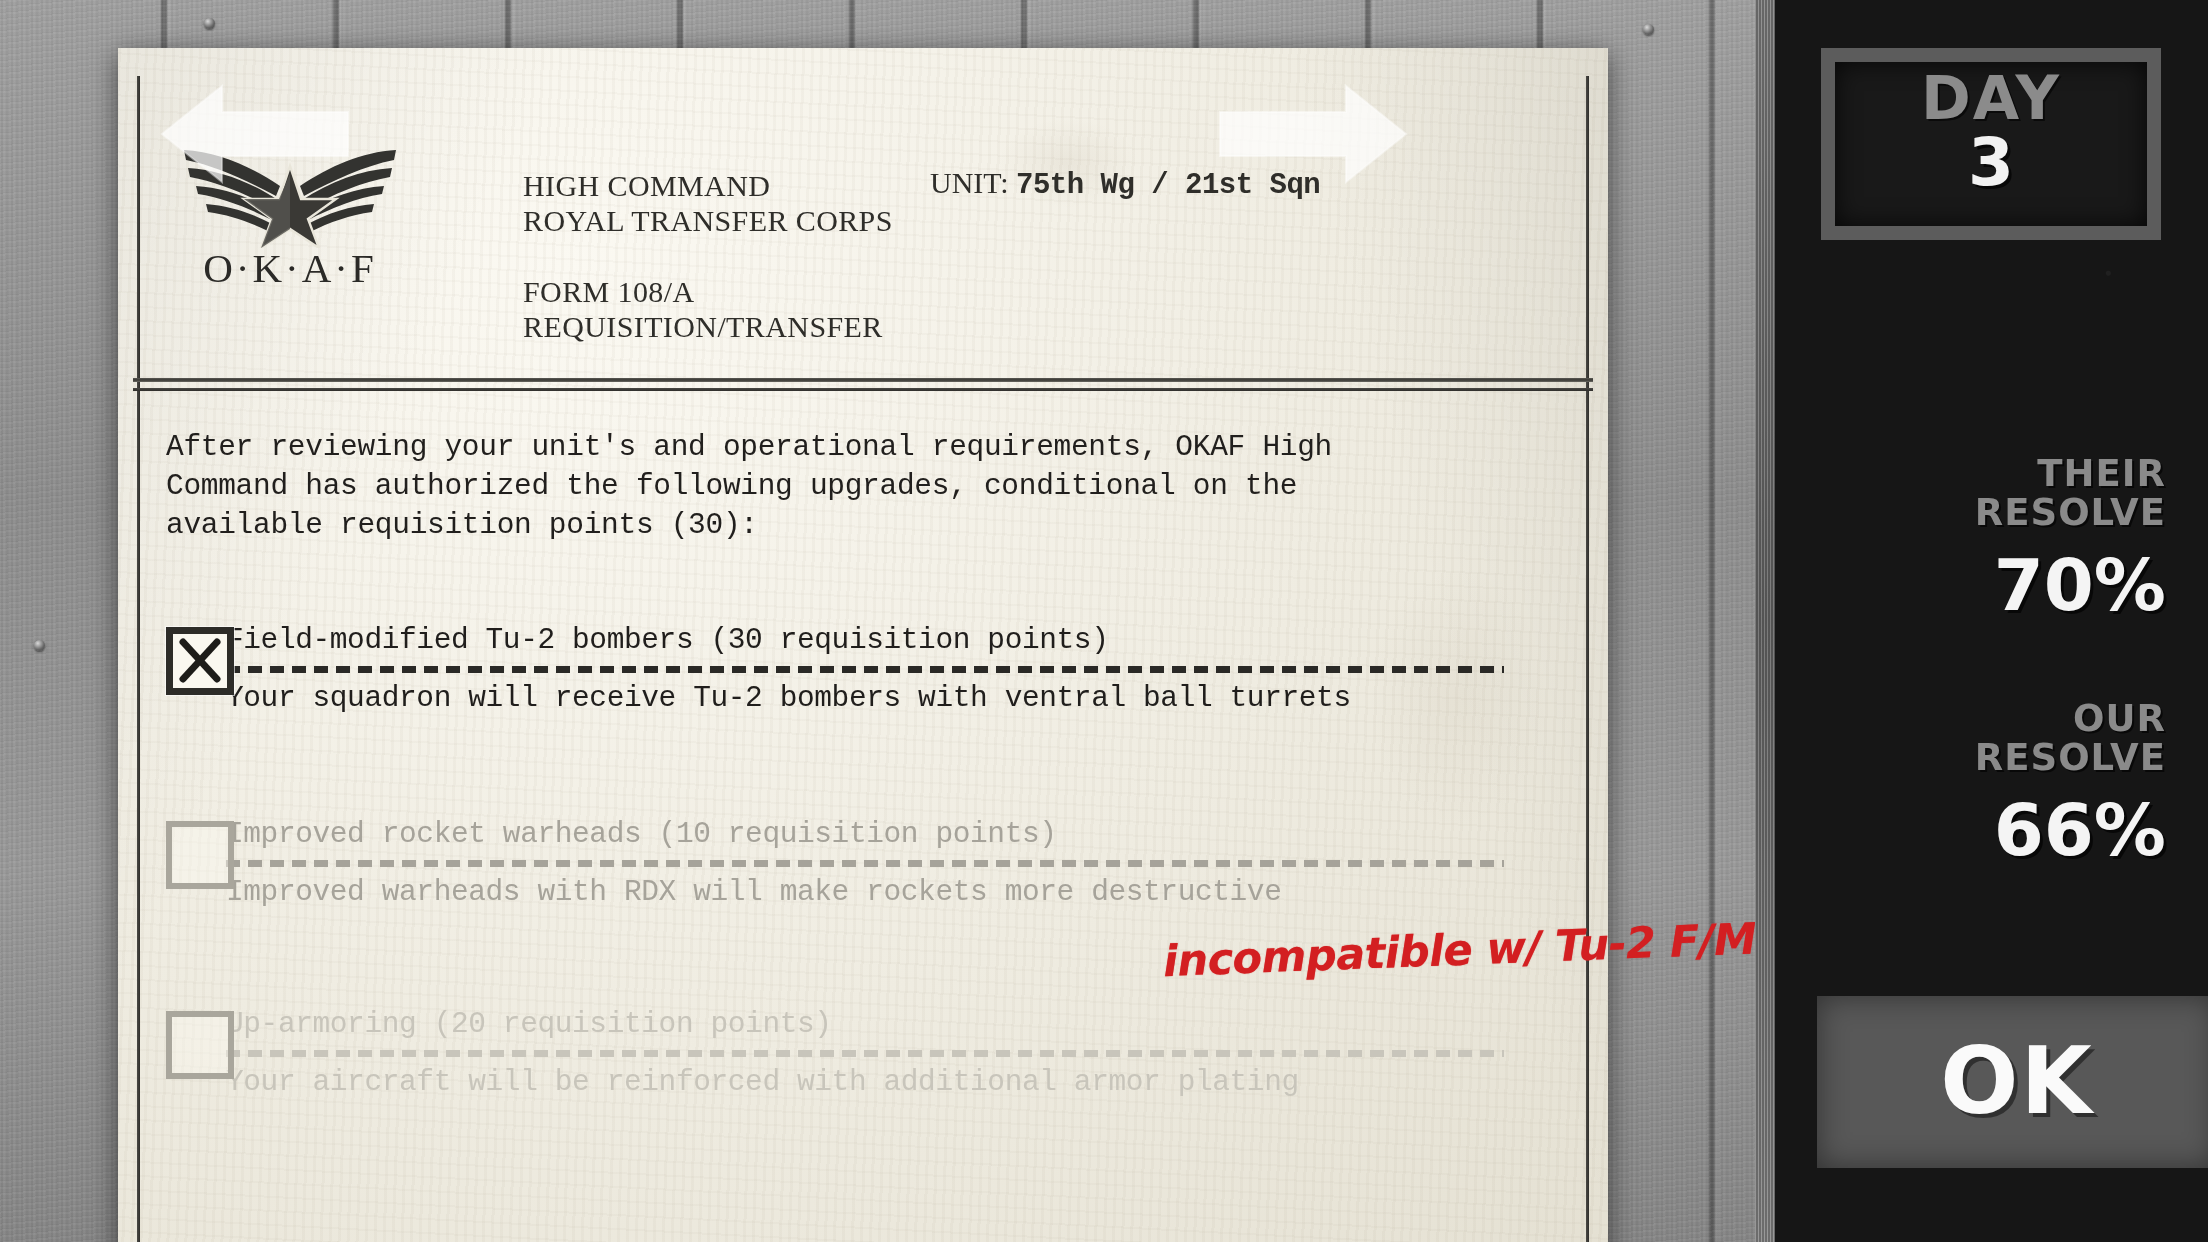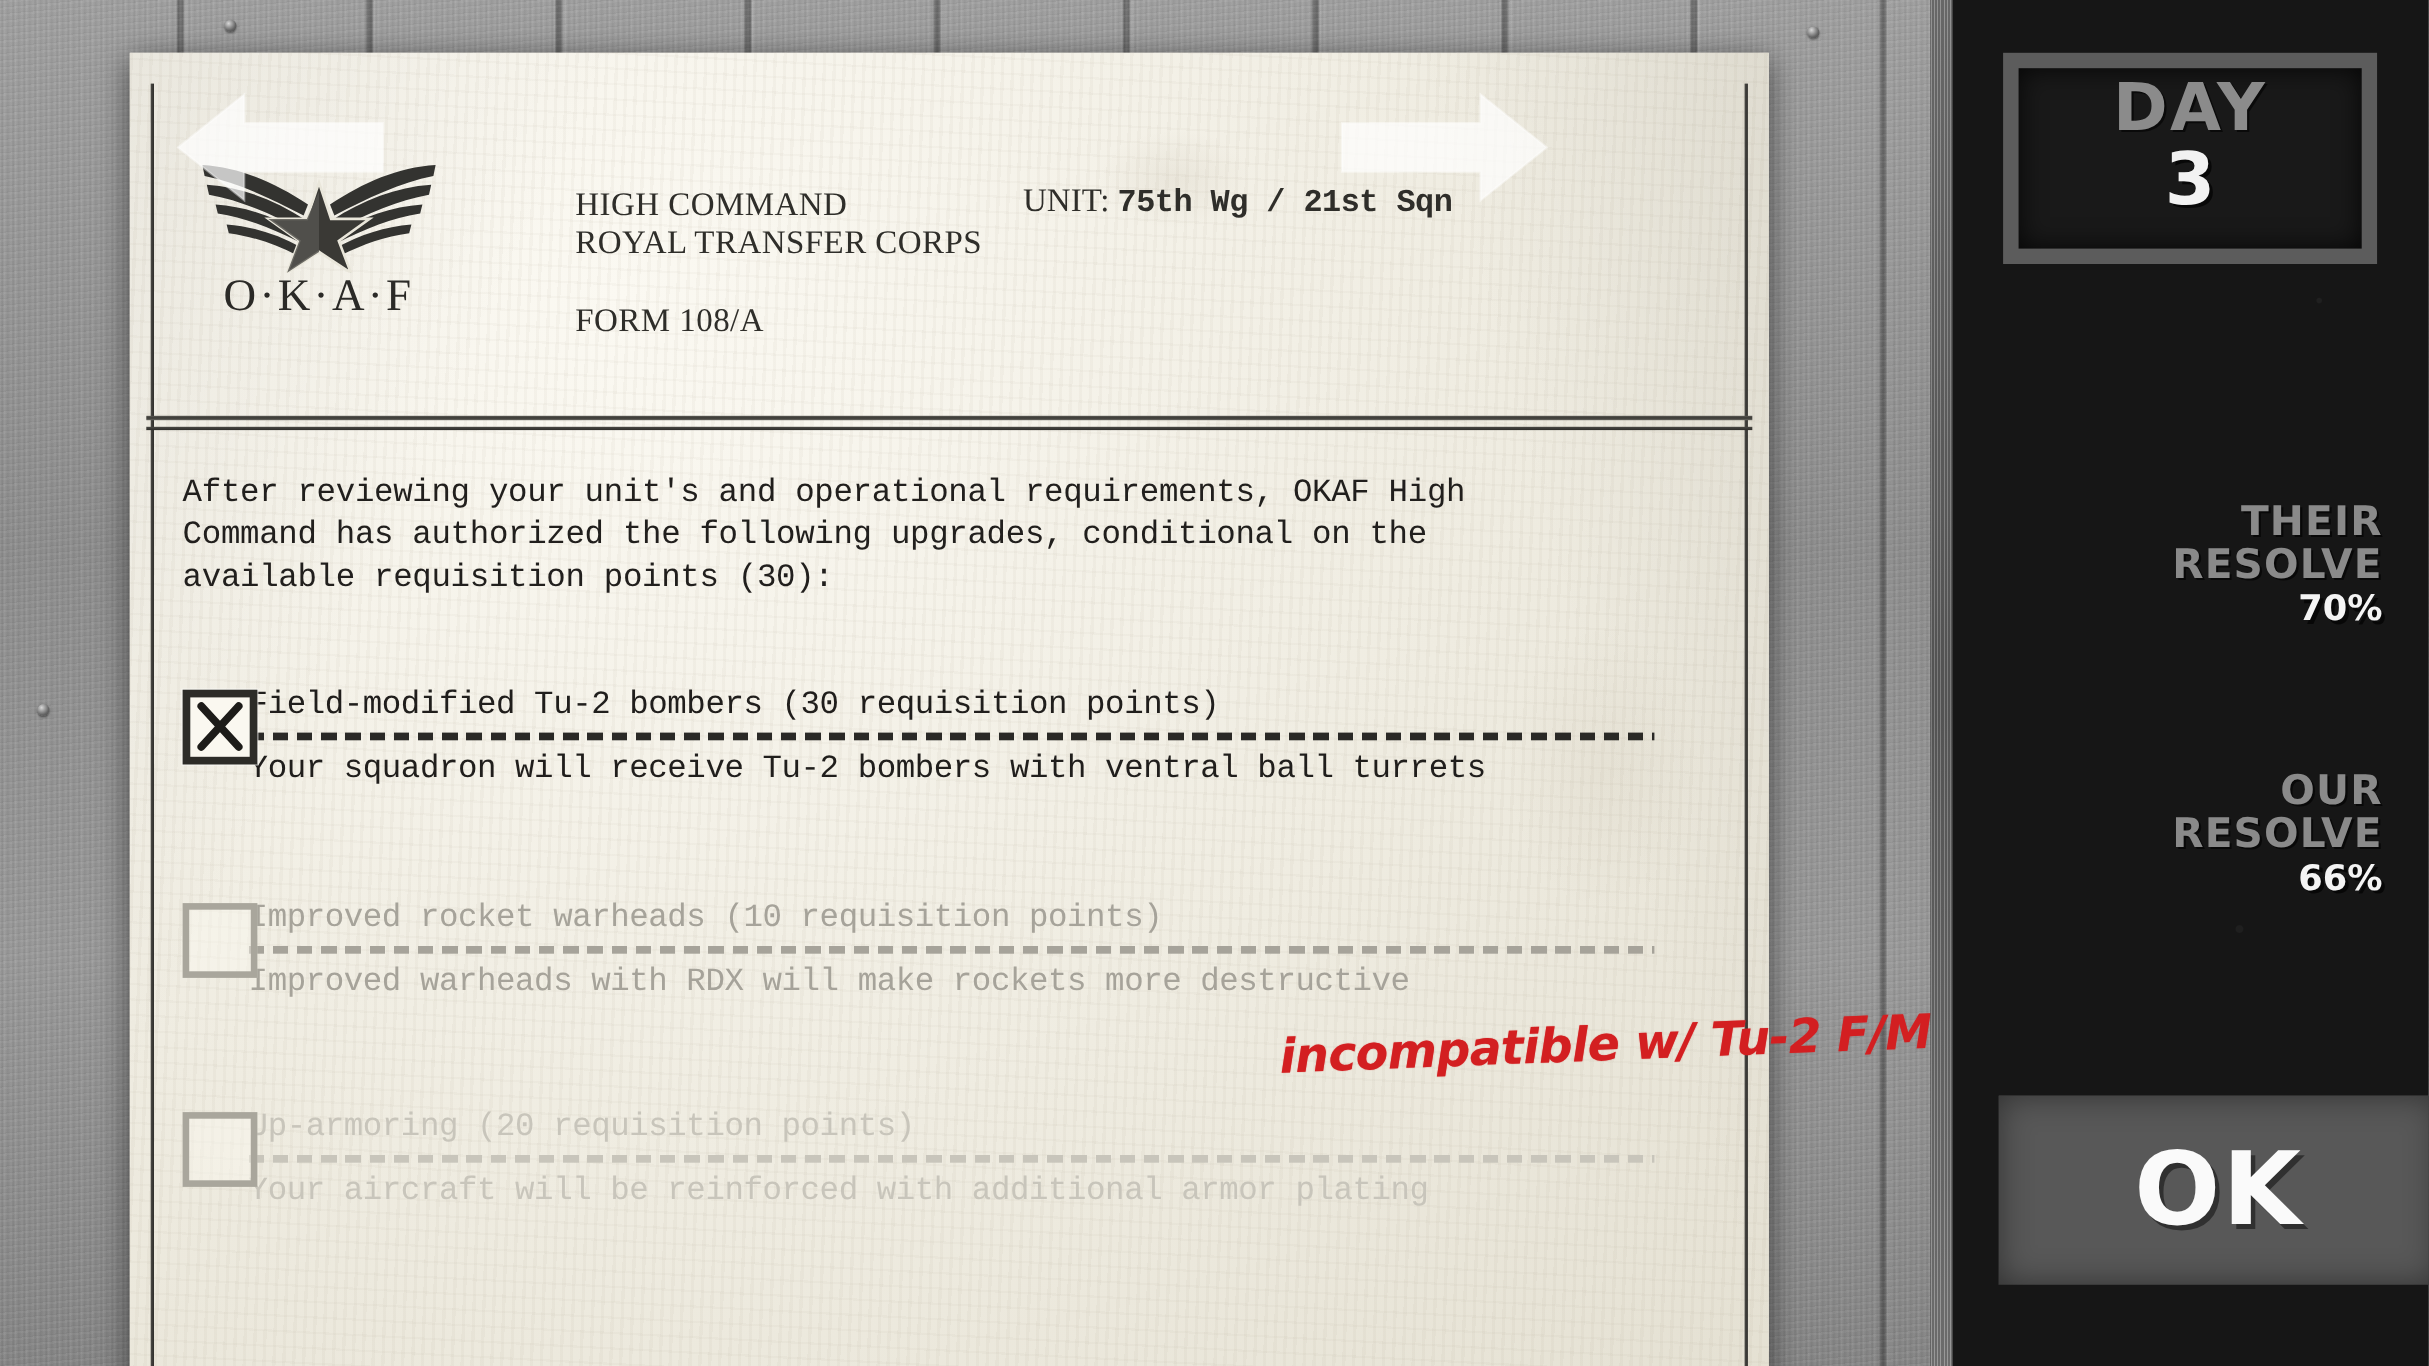--- a/index.html
+++ b/index.html
@@ -329,24 +329,24 @@
   .stat-label {
     font-family: "DejaVu Sans", sans-serif;
     font-weight: bold;
     font-size: 37px;
     line-height: 1.05;
     letter-spacing: 1px;
     color: #8a8a8a;
     text-shadow: 2px 2px 0 rgba(0,0,0,.6);
   }
   .stat-value {
-    margin-top: 4px;
+    margin-top: 16px;
     font-family: "DejaVu Sans", sans-serif;
     font-weight: bold;
-    font-size: 32px;
+    font-size: 72px;
     line-height: 1;
     color: #f4f4f4;
     text-shadow: 3px 3px 0 rgba(0,0,0,.65);
   }
 
   .ok-button {
     position: absolute;
     left: 62px; top: 996px;
     width: 400px; height: 172px;
     background: #585858;
@@ -406,20 +406,21 @@
           </svg>
         </span>
         <div class="emblem-text">O·K·A·F</div>
       </div>
 
       <div class="hdr-col-mid">
         <div>HIGH COMMAND</div>
         <div>ROYAL TRANSFER CORPS</div>
         <div class="blk2">
           <div>FORM 108/A</div>
+          <div>REQUISITION/TRANSFER</div>
         </div>
       </div>
 
       <div class="hdr-col-right">
         <div class="row">
           <span>UNIT:</span>
           <span class="val">75th Wg / 21st Sqn</span>
         </div>
       </div>
 

